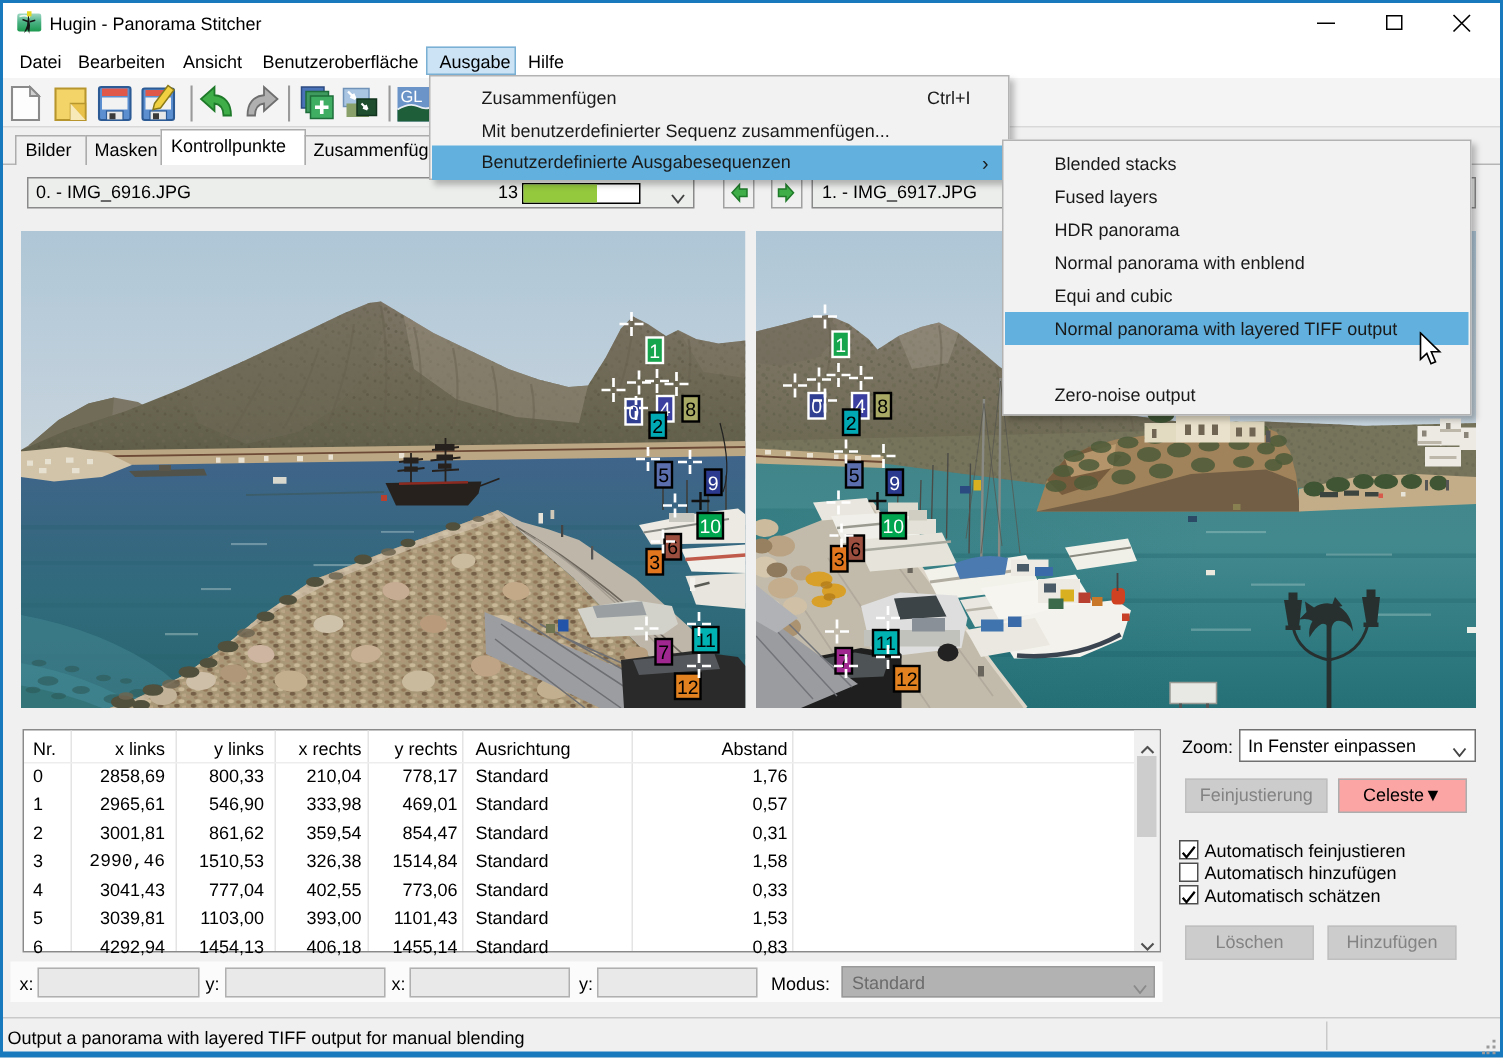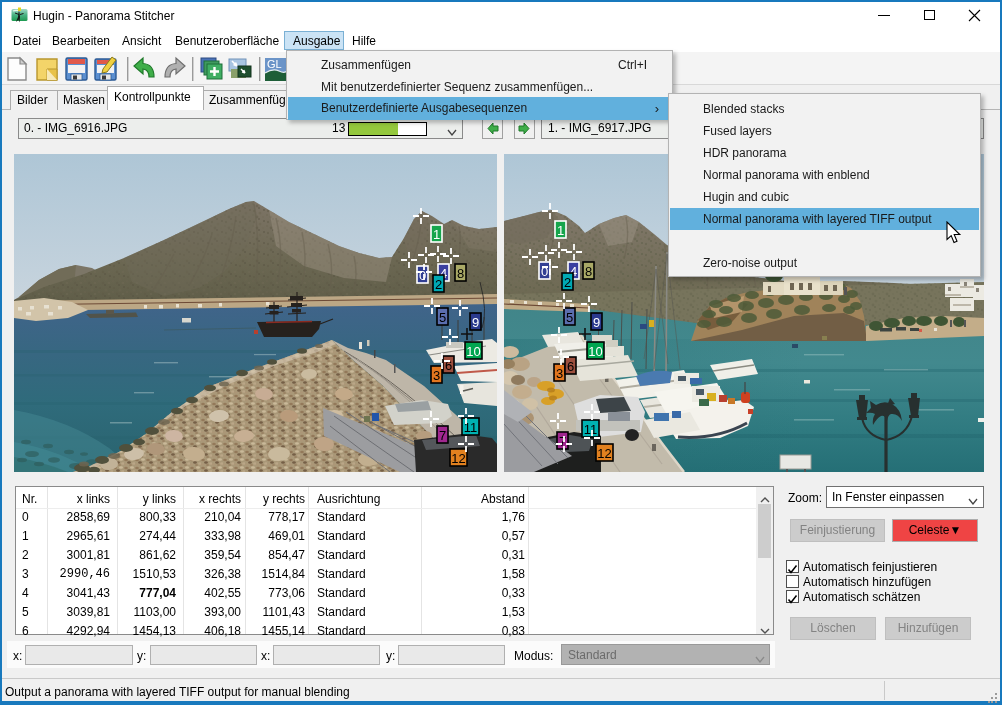--- a/index.html
+++ b/index.html
@@ -1,20 +1,20 @@
 <!DOCTYPE html>
 <html><head><meta charset="utf-8">
 <style>
 *{margin:0;padding:0;box-sizing:border-box;}
 html,body{width:1002px;height:705px;overflow:hidden;}
 body{font-family:"Liberation Sans",sans-serif;background:#e8e8e8;position:relative;}
 .abs{position:absolute;font-size:12px;color:#000;white-space:nowrap;}
 .num{text-align:right;}
 .win{position:absolute;left:0;top:0;width:1002px;height:705px;border:2px solid #1879bd;background:#f0f0f0;}
-.btn{position:absolute;background:#ef4444;border:1px solid #adadad;font-size:12px;text-align:center;}
+.btn{position:absolute;background:#fca5a5;border:1px solid #adadad;font-size:12px;text-align:center;}
 .btn.dis{background:#cccccc;border-color:#bfbfbf;color:#838383;}
 .cb{position:absolute;width:13px;height:13px;background:#fff;border:1px solid #4d4d4d;}
 .menu{position:absolute;background:#f2f2f2;border:1px solid #b3b3b3;box-shadow:3px 3px 4px rgba(0,0,0,0.25);}
 .mi{position:absolute;left:1px;right:1px;height:22px;line-height:22px;font-size:12px;color:#1a1a1a;padding-left:33px;}
 .hl{background:#61b0dd;}
 .tabtxt{font-size:12px;color:#000;}
 </style></head><body>
 <div class="win"></div>
 <div class="abs" style="left:0;top:701px;width:1002px;height:4px;background:#1879bd;"></div>
 
@@ -696,42 +696,42 @@
 
 <div class="abs" style="left:22px;top:510px;">0</div>
 <div class="abs num" style="left:30px;top:510px;width:80px;">2858,69</div>
 <div class="abs num" style="left:116px;top:510px;width:60px;">800,33</div>
 <div class="abs num" style="left:181px;top:510px;width:60px;">210,04</div>
 <div class="abs num" style="left:243px;top:510px;width:62px;">778,17</div>
 <div class="abs" style="left:317px;top:510px;">Standard</div>
 <div class="abs num" style="left:445px;top:510px;width:80px;">1,76</div>
 <div class="abs" style="left:22px;top:529px;">1</div>
 <div class="abs num" style="left:30px;top:529px;width:80px;">2965,61</div>
-<div class="abs num" style="left:116px;top:529px;width:60px;">274,44</div>
+<div class="abs num" style="left:116px;top:529px;width:60px;">546,90</div>
 <div class="abs num" style="left:181px;top:529px;width:60px;">333,98</div>
 <div class="abs num" style="left:243px;top:529px;width:62px;">469,01</div>
 <div class="abs" style="left:317px;top:529px;">Standard</div>
 <div class="abs num" style="left:445px;top:529px;width:80px;">0,57</div>
 <div class="abs" style="left:22px;top:548px;">2</div>
 <div class="abs num" style="left:30px;top:548px;width:80px;">3001,81</div>
 <div class="abs num" style="left:116px;top:548px;width:60px;">861,62</div>
 <div class="abs num" style="left:181px;top:548px;width:60px;">359,54</div>
 <div class="abs num" style="left:243px;top:548px;width:62px;">854,47</div>
 <div class="abs" style="left:317px;top:548px;">Standard</div>
 <div class="abs num" style="left:445px;top:548px;width:80px;">0,31</div>
 <div class="abs" style="left:22px;top:567px;">3</div>
 <div class="abs num" style="left:30px;top:567px;width:80px;font-family:Liberation Mono, monospace;">2990,46</div>
 <div class="abs num" style="left:116px;top:567px;width:60px;">1510,53</div>
 <div class="abs num" style="left:181px;top:567px;width:60px;">326,38</div>
 <div class="abs num" style="left:243px;top:567px;width:62px;">1514,84</div>
 <div class="abs" style="left:317px;top:567px;">Standard</div>
 <div class="abs num" style="left:445px;top:567px;width:80px;">1,58</div>
 <div class="abs" style="left:22px;top:586px;">4</div>
 <div class="abs num" style="left:30px;top:586px;width:80px;">3041,43</div>
-<div class="abs num" style="left:116px;top:586px;width:60px;font-weight:bold;">777,04</div>
+<div class="abs num" style="left:116px;top:586px;width:60px;">777,04</div>
 <div class="abs num" style="left:181px;top:586px;width:60px;">402,55</div>
 <div class="abs num" style="left:243px;top:586px;width:62px;">773,06</div>
 <div class="abs" style="left:317px;top:586px;">Standard</div>
 <div class="abs num" style="left:445px;top:586px;width:80px;">0,33</div>
 <div class="abs" style="left:22px;top:605px;">5</div>
 <div class="abs num" style="left:30px;top:605px;width:80px;">3039,81</div>
 <div class="abs num" style="left:116px;top:605px;width:60px;">1103,00</div>
 <div class="abs num" style="left:181px;top:605px;width:60px;">393,00</div>
 <div class="abs num" style="left:243px;top:605px;width:62px;">1101,43</div>
 <div class="abs" style="left:317px;top:605px;">Standard</div>
@@ -806,20 +806,20 @@
 <div class="menu" style="left:286px;top:50px;width:387px;height:70px;">
 <div class="mi" style="top:3px;">Zusammenfügen<span style="position:absolute;right:24px;">Ctrl+I</span></div>
 <div class="mi" style="top:25px;">Mit benutzerdefinierter Sequenz zusammenfügen...</div>
 <div class="mi hl" style="top:46px;height:23px;line-height:23px;">Benutzerdefinierte Ausgabesequenzen<span style="position:absolute;right:12px;font-size:13px;">›</span></div>
 </div>
 <div class="menu" style="left:668px;top:93px;width:313px;height:184px;">
 <div class="mi" style="top:4px;">Blended stacks</div>
 <div class="mi" style="top:26px;">Fused layers</div>
 <div class="mi" style="top:48px;">HDR panorama</div>
 <div class="mi" style="top:70px;">Normal panorama with enblend</div>
-<div class="mi" style="top:92px;">Hugin and cubic</div>
+<div class="mi" style="top:92px;">Equi and cubic</div>
 <div class="mi hl" style="top:114px;">Normal panorama with layered TIFF output</div>
 <div class="mi" style="top:158px;">Zero-noise output</div>
 </div>
 <div class="abs" style="left:946px;top:221px;width:16px;height:24px;">
 <svg width="16" height="24" viewBox="0 0 16 24">
 <path d="M1,1 L1,18.5 L5.2,14.6 L8,21.5 L11,20.2 L8.2,13.5 L13.8,13.5 Z" fill="#fff" stroke="#000" stroke-width="1.1"></path>
 </svg></div>
 
 </body></html>

